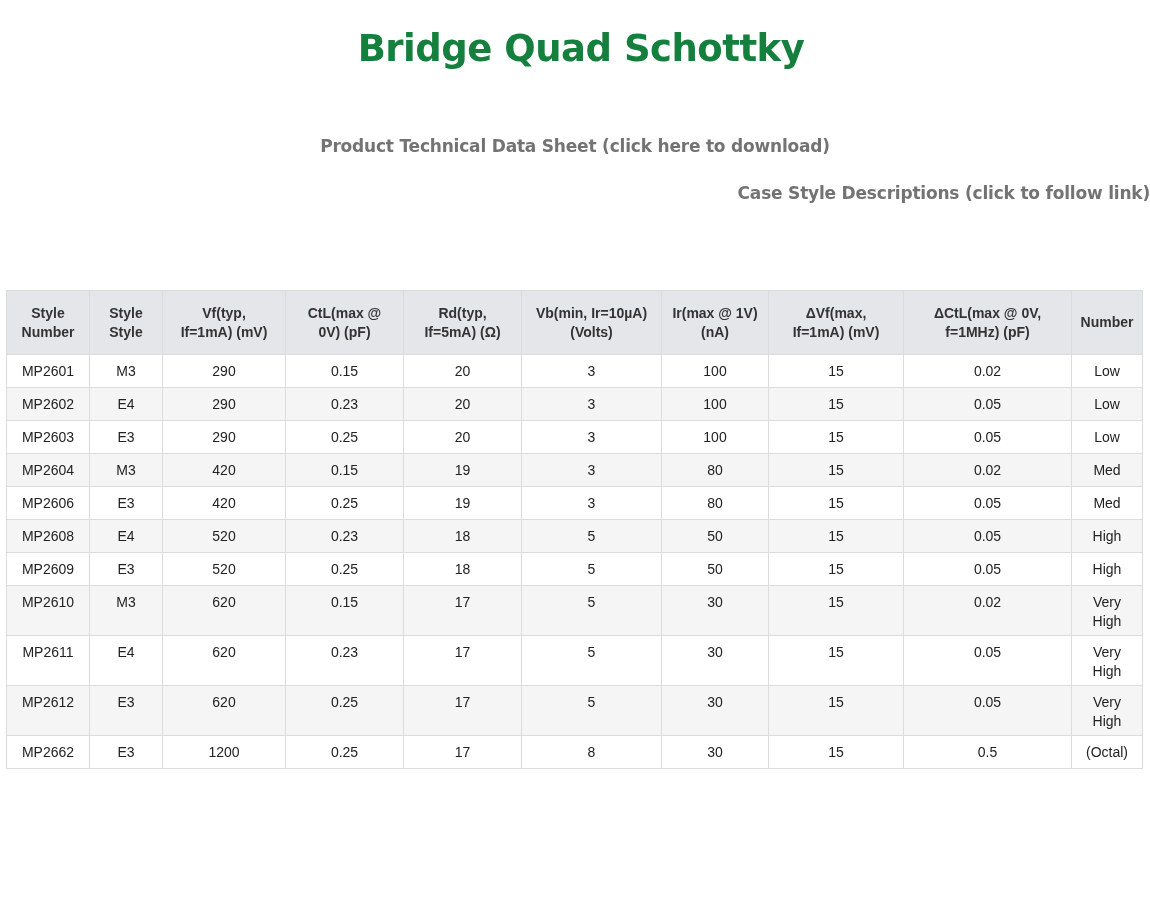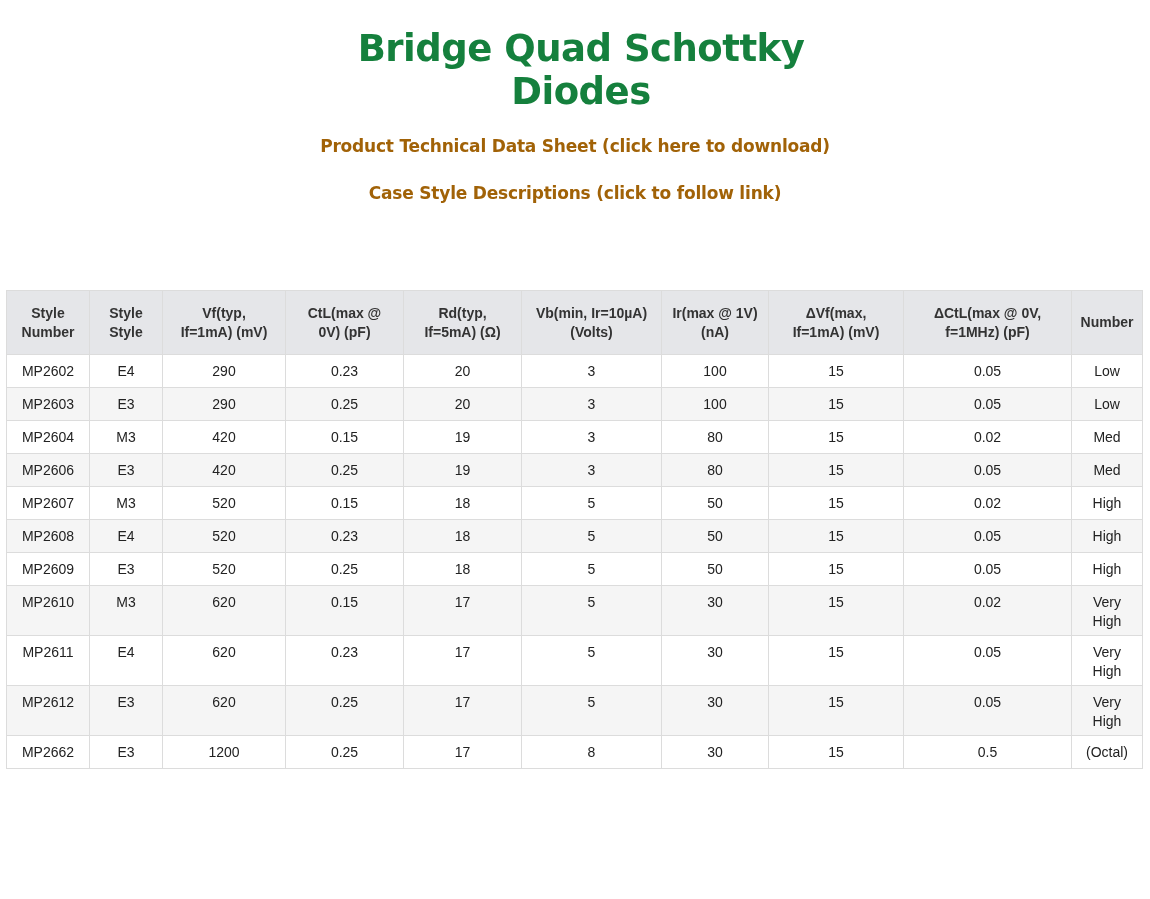--- a/index.html
+++ b/index.html
@@ -36,27 +36,27 @@
       color: #15803d;
     }
     .link-line {
       position: absolute;
       left: 0;
       width: 1150px;
       font-family: "DejaVu Sans", sans-serif;
       font-weight: bold;
       font-size: 17px;
       line-height: 22px;
-      color: #a16207;
+      color: #737373;
       text-decoration: none;
       cursor: pointer;
       letter-spacing: -0.2px;
     }
     .link-datasheet { top: 135px; }
-    .link-case { top: 182px; }
+    .link-case { top: 182px; text-align: right; }
 
     .table-wrap {
       position: absolute;
       left: 6px;
       top: 290px;
       width: 1136px;
     }
     table.specs {
       border-collapse: collapse;
       width: 1136px;
@@ -93,21 +93,20 @@
     }
     table.specs tbody tr:nth-child(even) td { background: #f5f5f5; }
     table.specs tbody tr:nth-child(odd) td { background: #ffffff; }
   </style>
 </head>
 <body>
 
 <div class="header">
   <h1 class="title">
     <span>Bridge Quad Schottky</span><br>
-    <span>Diodes</span>
   </h1>
   <a class="link-line link-datasheet">Product Technical Data Sheet (click here to download)</a>
   <a class="link-line link-case">Case Style Descriptions (click to follow link)</a>
 </div>
 
 <div class="table-wrap">
   <table class="specs">
     <colgroup>
       <col style="width:83px">
       <col style="width:73px">
@@ -129,20 +128,32 @@
           <th><span>Rd(typ,</span><br><span>If=5mA) (Ω)</span></th>
           <th><span>Vb(min, Ir=10µA)</span><br><span>(Volts)</span></th>
           <th><span>Ir(max @ 1V)</span><br><span>(nA)</span></th>
           <th><span>ΔVf(max,</span><br><span>If=1mA) (mV)</span></th>
           <th><span>ΔCtL(max @ 0V,</span><br><span>f=1MHz) (pF)</span></th>
           <th><span>Number</span></th>
         </tr>
     </thead>
     <tbody id="table-body">
         <tr>
+          <td>MP2601</td>
+          <td>M3</td>
+          <td>290</td>
+          <td>0.15</td>
+          <td>20</td>
+          <td>3</td>
+          <td>100</td>
+          <td>15</td>
+          <td>0.02</td>
+          <td><span>Low</span></td>
+        </tr>
+        <tr>
           <td>MP2602</td>
           <td>E4</td>
           <td>290</td>
           <td>0.23</td>
           <td>20</td>
           <td>3</td>
           <td>100</td>
           <td>15</td>
           <td>0.05</td>
           <td><span>Low</span></td>
@@ -177,32 +188,20 @@
           <td>420</td>
           <td>0.25</td>
           <td>19</td>
           <td>3</td>
           <td>80</td>
           <td>15</td>
           <td>0.05</td>
           <td><span>Med</span></td>
         </tr>
         <tr>
-          <td>MP2607</td>
-          <td>M3</td>
-          <td>520</td>
-          <td>0.15</td>
-          <td>18</td>
-          <td>5</td>
-          <td>50</td>
-          <td>15</td>
-          <td>0.02</td>
-          <td><span>High</span></td>
-        </tr>
-        <tr>
           <td>MP2608</td>
           <td>E4</td>
           <td>520</td>
           <td>0.23</td>
           <td>18</td>
           <td>5</td>
           <td>50</td>
           <td>15</td>
           <td>0.05</td>
           <td><span>High</span></td>

